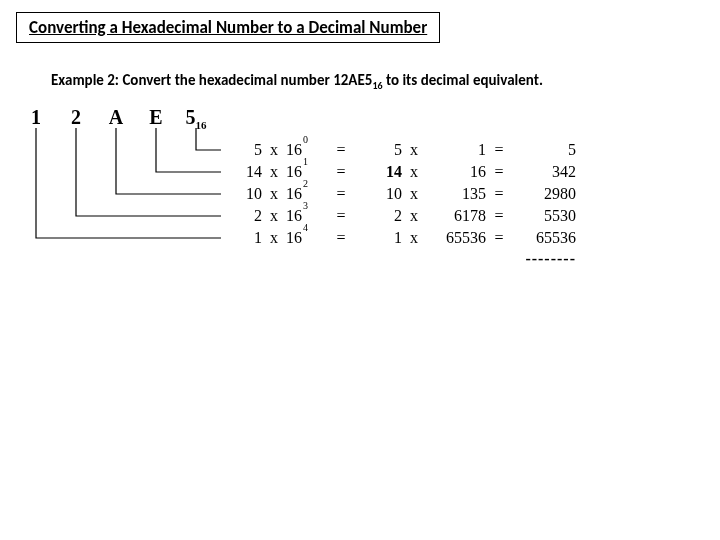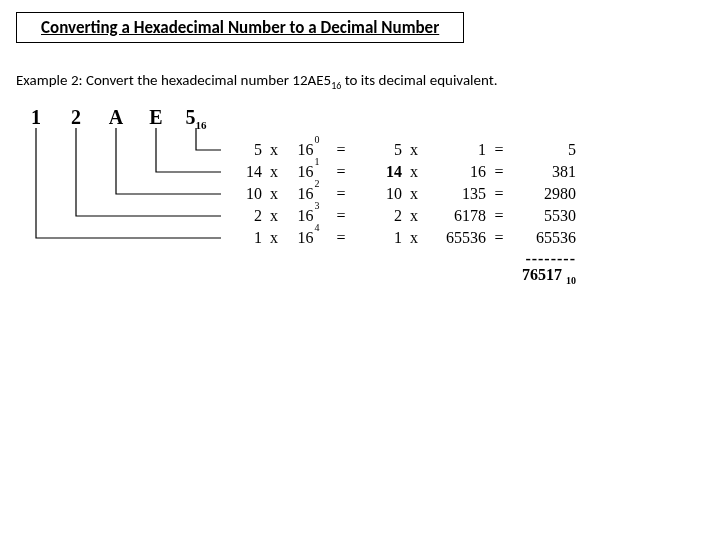--- a/index.html
+++ b/index.html
@@ -6,30 +6,31 @@
     margin: 0;
     padding: 12px 16px;
     font-family: Calibri, Arial, sans-serif;
     background: #fff;
     width: 720px;
     box-sizing: border-box;
     color: #000;
   }
   .title-box {
     border: 1px solid #000;
-    padding: 4px 24px;
+    padding: 4px 12px;
     display: inline-block;
     font-weight: bold;
     font-size: 17px;
     text-decoration: underline;
   }
   .example {
     margin-top: 28px;
-    font-weight: normal;
+    font-weight: bold;
     font-size: 15px;
+    margin-left: 35px;
   }
   .example .sub {
     font-size: 10px;
     vertical-align: sub;
   }
   .diagram {
     position: relative;
     margin-top: 14px;
     font-family: "Times New Roman", serif;
     height: 220px;
@@ -64,21 +65,21 @@
     top: 34px;
     font-size: 16px;
   }
   .row {
     display: flex;
     align-items: baseline;
     height: 22px;
   }
   .c-d  { width: 36px; text-align: right; }
   .c-x1 { width: 24px; text-align: center; }
-  .c-p  { width: 44px; text-align: center; position: relative; }
+  .c-p  { width: 44px; text-align: left; position: relative; }
   .c-p sup { font-size: 10px; position: relative; top: -6px; left: 1px;}
   .c-eq1{ width: 22px; text-align: center; }
   .c-m  { width: 50px; text-align: right; }
   .c-x2 { width: 24px; text-align: center; }
   .c-pv { width: 60px; text-align: right; }
   .c-eq2{ width: 26px; text-align: center; }
   .c-r  { width: 64px; text-align: right; }
   .bold { font-weight: bold; }
   .dash-row { height: 16px; }
   .dash { width: 350px; text-align: right; letter-spacing: 1px; font-weight: bold;}
@@ -133,21 +134,21 @@
     </div>
     <div class="row">
       <div class="c-d">14</div>
       <div class="c-x1">x</div>
       <div class="c-p"><span>16</span><sup>1</sup></div>
       <div class="c-eq1">=</div>
       <div class="c-m bold">14</div>
       <div class="c-x2">x</div>
       <div class="c-pv">16</div>
       <div class="c-eq2">=</div>
-      <div class="c-r">381</div>
+      <div class="c-r">342</div>
     </div>
     <div class="row">
       <div class="c-d">10</div>
       <div class="c-x1">x</div>
       <div class="c-p"><span>16</span><sup>2</sup></div>
       <div class="c-eq1">=</div>
       <div class="c-m">10</div>
       <div class="c-x2">x</div>
       <div class="c-pv">135</div>
       <div class="c-eq2">=</div>
@@ -171,23 +172,18 @@
       <div class="c-eq1">=</div>
       <div class="c-m">1</div>
       <div class="c-x2">x</div>
       <div class="c-pv">65536</div>
       <div class="c-eq2">=</div>
       <div class="c-r">65536</div>
     </div>
     <div class="row dash-row">
       <div class="dash">--------</div>
     </div>
-    <div class="row sum-row">
-      <div class="sum-label">
-        <span>76517</span><span class="sum-sub">10</span>
-      </div>
-    </div>
   </div>
 
 </div>
 
 
 
 
 </body></html>

